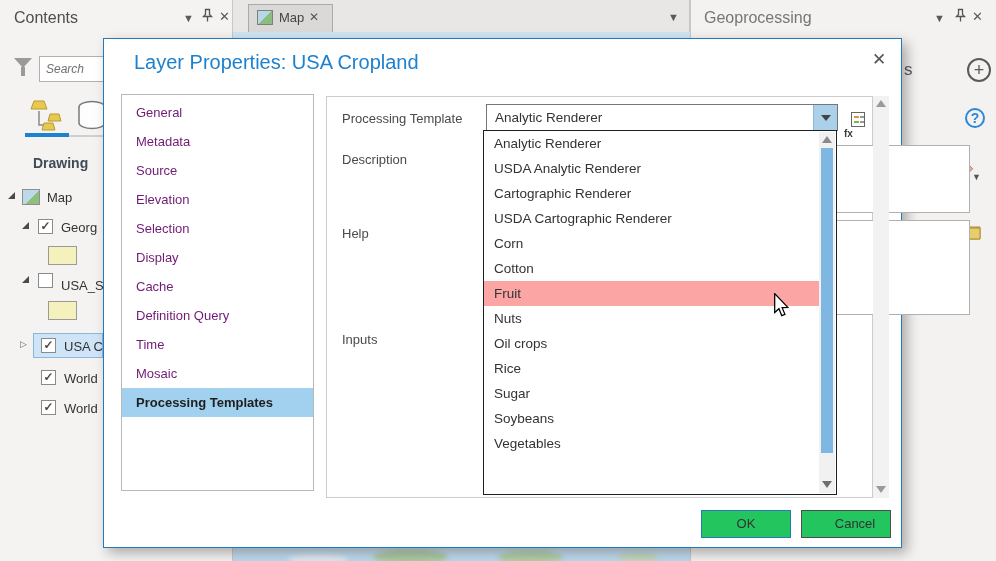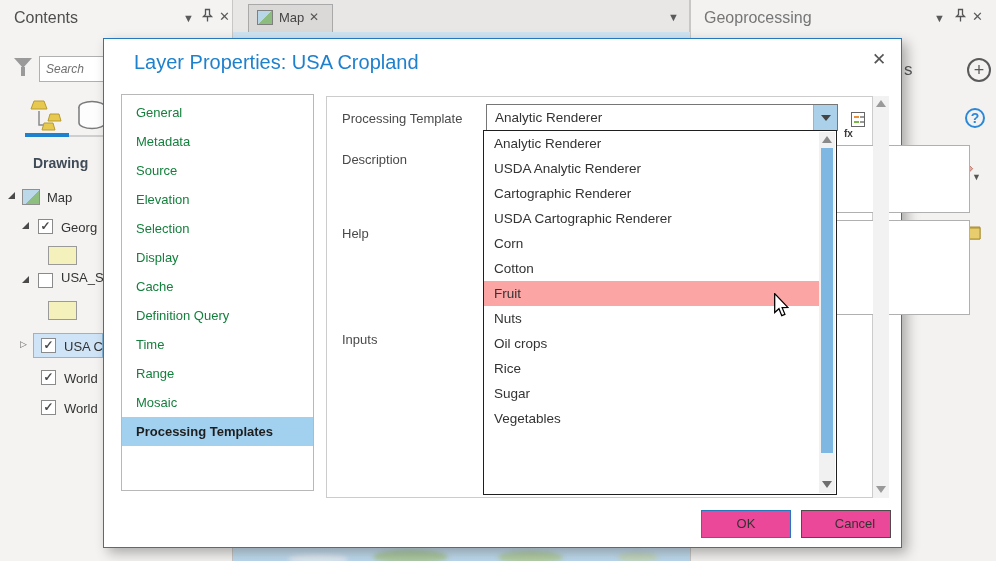--- a/index.html
+++ b/index.html
@@ -67,21 +67,21 @@
     background:#fff; border:1px solid #9a9a9a; border-left:none; }
   .pencil-chev { position:absolute; left:281px; top:172px; font-size:9px; color:#555; }
 
   
   .dialog { position:absolute; left:103px; top:38px; width:799px; height:510px; background:#fff;
     border:1px solid #2479bd; box-shadow:5px 5px 12px rgba(0,0,0,0.3); z-index:10; }
   .dlg-title { position:absolute; left:30px; top:12px; font-size:20px; color:#1e81ce; }
   .dlg-close { position:absolute; left:768px; top:10px; font-size:17px; color:#555; cursor:default; }
   .dlg-sidebar { position:absolute; left:17px; top:55px; width:193px; height:397px; background:#fff;
     border:1px solid #b8b8b8; padding-top:3px; }
-  .dlg-side-item { height:29px; line-height:29px; padding-left:14px; font-size:13px; color:#15803d; }
+  .dlg-side-item { height:29px; line-height:29px; padding-left:14px; font-size:13px; color:#701a75; }
   .dlg-side-item.sel { background:#a2d1f0; font-weight:bold; color:#1e1e1e; }
   .dlg-content { position:absolute; left:222px; top:57px; width:547px; height:402px; background:#fff;
     border:1px solid #cccccc; }
   .dlg-label { position:absolute; font-size:13px; color:#4a4a4a; }
   .dlg-textarea { position:absolute; background:#fff; border:1px solid #b0b0b0; }
   .combo { position:absolute; left:382px; top:65px; width:352px; height:27px; background:#fff;
     border:1px solid #767676; z-index:12; }
   .combo-value { position:absolute; left:8px; top:5px; font-size:13.5px; color:#333; }
   .combo-btn { position:absolute; right:0; top:0; width:24px; height:25px; background:#abd0ea;
     border-left:1px solid #8fb6d4; }
@@ -89,21 +89,21 @@
     border-left:5px solid transparent; border-right:5px solid transparent; border-top:6px solid #444; }
   .fx-icon { position:absolute; left:740px; top:65px; width:24px; height:26px; }
   .fx-text { position:absolute; left:0; top:0; font-size:10px; font-weight:bold; color:#3a3a3a;margin-top:24px; }
   .fx-box { position:absolute; left:7px; top:8px; width:14px; height:15px; border:1px solid #666; background:#fff; }
   .fx-bar { position:absolute; height:2px; }
   .dlg-scroll { position:absolute; left:769px; top:57px; width:16px; height:402px; background:#f2f2f2; }
   .scroll-arrow-up { width:0; height:0; border-left:5px solid transparent; border-right:5px solid transparent;
     border-bottom:7px solid #9a9a9a; position:absolute; left:3px; }
   .scroll-arrow-dn { width:0; height:0; border-left:5px solid transparent; border-right:5px solid transparent;
     border-top:7px solid #9a9a9a; position:absolute; left:3px; }
-  .btn { position:absolute; height:28px; background:#ec4899; font-size:13px; color:#333; text-align:center;
+  .btn { position:absolute; height:28px; background:#22c55e; font-size:13px; color:#333; text-align:center;
     line-height:26px; }
   .btn-ok { left:597px; top:471px; width:90px; border:1px solid #2479bd; }
   .btn-cancel { left:697px; top:471px; width:90px; border:1px solid #4d4d4d;padding-left:18px; }
 
   
   .dd-list { position:absolute; left:483px; top:130px; width:354px; height:365px; background:#fff;
     border:1px solid #1f1f1f; z-index:20; overflow:hidden; }
   .dd-item { height:25px; line-height:25px; padding-left:10px; font-size:13.5px; color:#333; width:336px; }
   .dd-item.hl { background:#fca5a5; }
   .dd-scroll { position:absolute; right:1px; top:1px; width:16px; height:361px; background:#f1f1f1; }
@@ -157,21 +157,21 @@
     <div class="tree-label" style="left:47px; top:190px;">Map</div>
 
     <div class="tri-exp" style="left:22px; top:222px;"></div>
     <div class="cbx" style="left:38px; top:219px;">✓</div>
     <div class="tree-label" style="left:61px; top:220px;">Georg</div>
 
     <div class="swatch" style="left:48px; top:246px;"></div>
 
     <div class="tri-exp" style="left:22px; top:276px;"></div>
     <div class="cbx" style="left:38px; top:273px;"></div>
-    <div class="tree-label" style="left:61px; top:270px;">USA_S</div>
+    <div class="tree-label" style="left:61px; top:278px;">USA_S</div>
 
     <div class="swatch" style="left:48px; top:301px;"></div>
 
     <div class="tree-sel"></div>
     <div class="tri-col" style="left:20px; top:339px;">▷</div>
     <div class="cbx" style="left:41px; top:338px;">✓</div>
     <div class="tree-label" style="left:64px; top:339px;">USA C</div>
 
     <div class="cbx" style="left:41px; top:370px;">✓</div>
     <div class="tree-label" style="left:64px; top:371px;">World</div>
@@ -245,21 +245,20 @@
     <div class="dlg-sidebar">
       <div class="dlg-side-item">General</div>
       <div class="dlg-side-item">Metadata</div>
       <div class="dlg-side-item">Source</div>
       <div class="dlg-side-item">Elevation</div>
       <div class="dlg-side-item">Selection</div>
       <div class="dlg-side-item">Display</div>
       <div class="dlg-side-item">Cache</div>
       <div class="dlg-side-item">Definition Query</div>
       <div class="dlg-side-item">Time</div>
-      <div class="dlg-side-item">Range</div>
       <div class="dlg-side-item">Mosaic</div>
       <div class="dlg-side-item sel">Processing Templates</div>
     </div>
 
     <div class="dlg-content">
       <div class="dlg-label" style="left:15px; top:14px;">Processing Template</div>
       <div class="dlg-label" style="left:15px; top:55px;">Description</div>
       <div class="dlg-label" style="left:15px; top:129px;">Help</div>
       <div class="dlg-label" style="left:15px; top:235px;">Inputs</div>
 
@@ -298,20 +297,21 @@
     <div class="dd-item">USDA Analytic Renderer</div>
     <div class="dd-item">Cartographic Renderer</div>
     <div class="dd-item">USDA Cartographic Renderer</div>
     <div class="dd-item">Corn</div>
     <div class="dd-item">Cotton</div>
     <div class="dd-item hl">Fruit</div>
     <div class="dd-item">Nuts</div>
     <div class="dd-item">Oil crops</div>
     <div class="dd-item">Rice</div>
     <div class="dd-item">Sugar</div>
+    <div class="dd-item">Soybeans</div>
     <div class="dd-item">Vegetables</div>
 
     <div class="dd-scroll">
       <div class="scroll-arrow-up" style="top:4px; left:3px; border-bottom-color:#8a8a8a;"></div>
       <div class="dd-thumb"></div>
       <div class="scroll-arrow-dn" style="top:349px; left:3px; border-top-color:#6e6e6e;"></div>
     </div>
   </div>
 
   <div class="cursor-svg">

